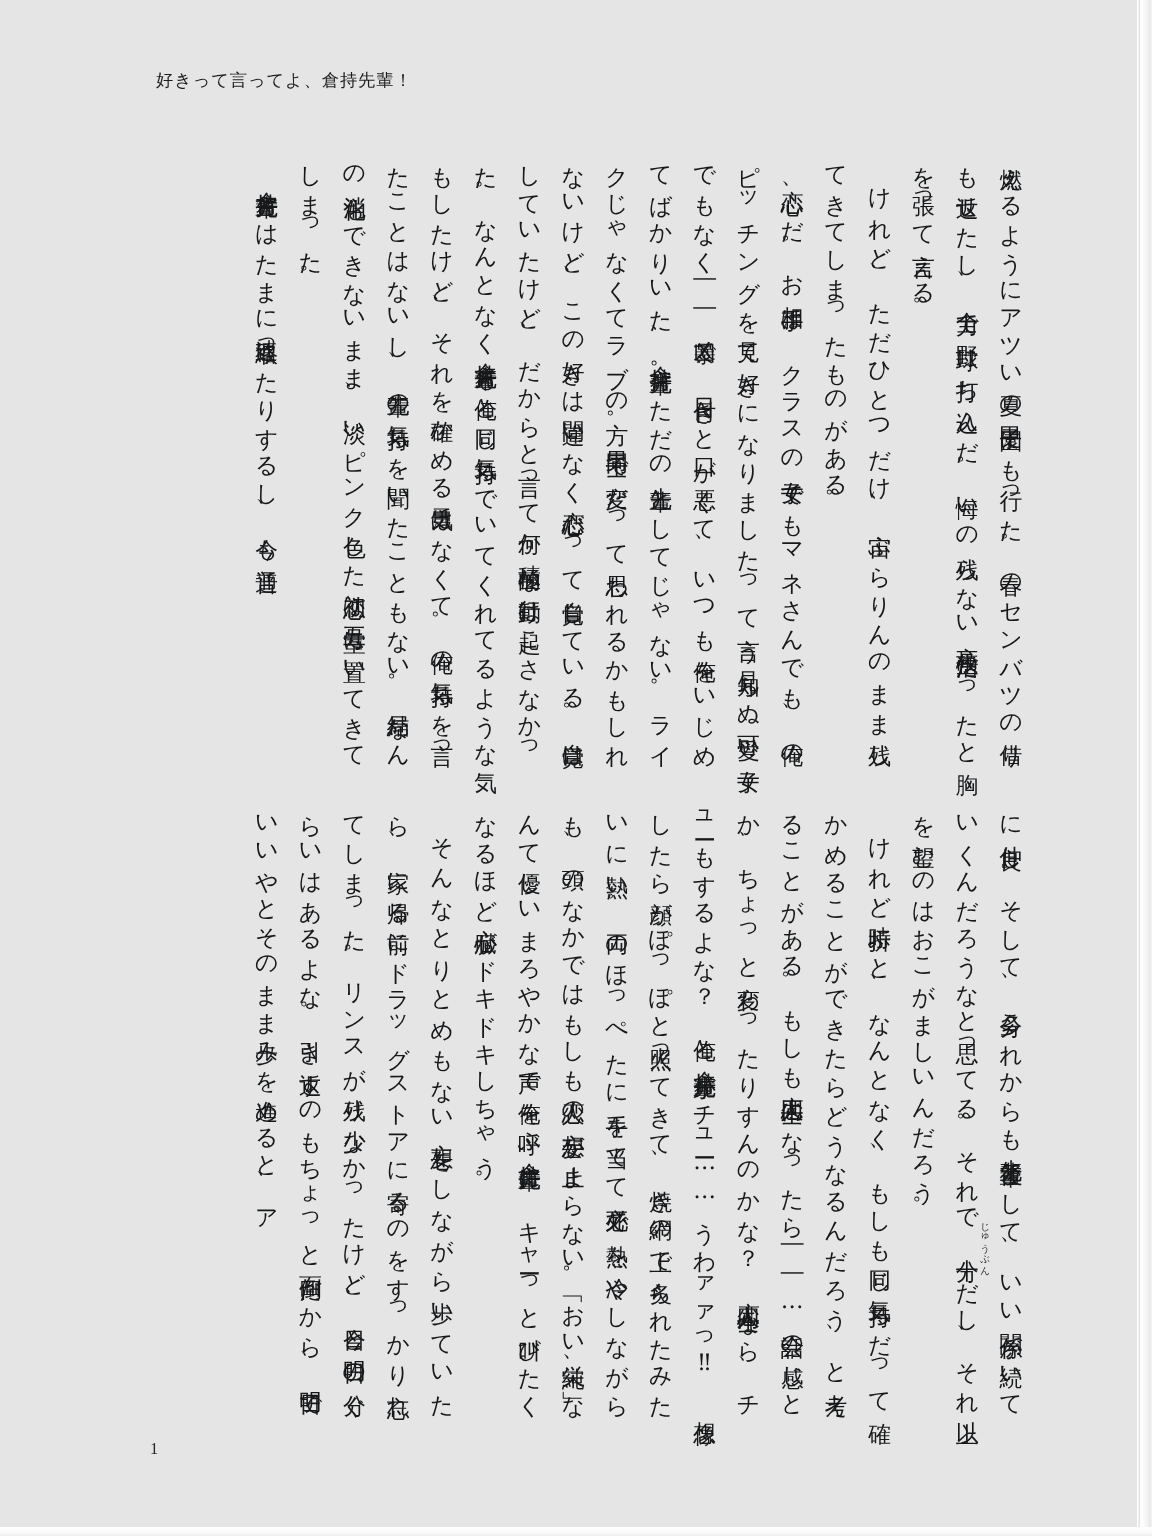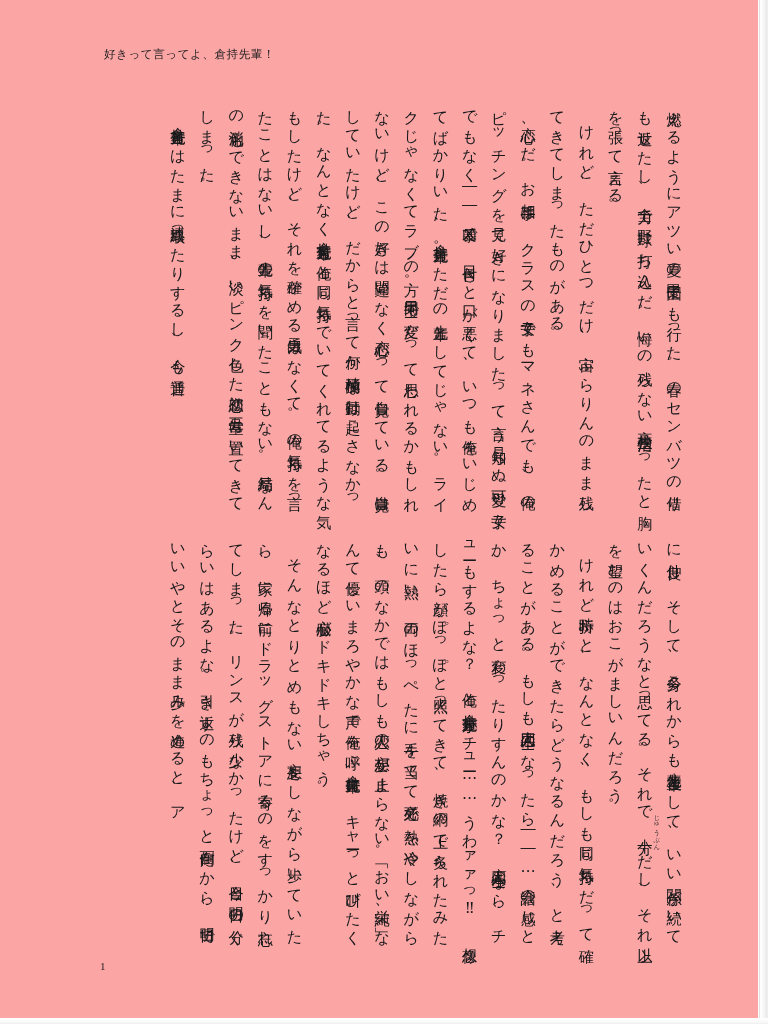--- a/index.html
+++ b/index.html
@@ -11,21 +11,21 @@
   body {
     font-family: "Liberation Serif", "DejaVu Serif", serif;
   }
 
   
   .page-root {
     position: relative;
     width: 768px;
     height: 1024px;
     margin: 0 auto;
-    background: #fca5a5;
+    background: #e5e5e5;
     overflow: hidden;
     box-sizing: border-box;
   }
 
   
   .page-edge-right {
     position: absolute;
     top: 0;
     right: 0;
     width: 10px;

